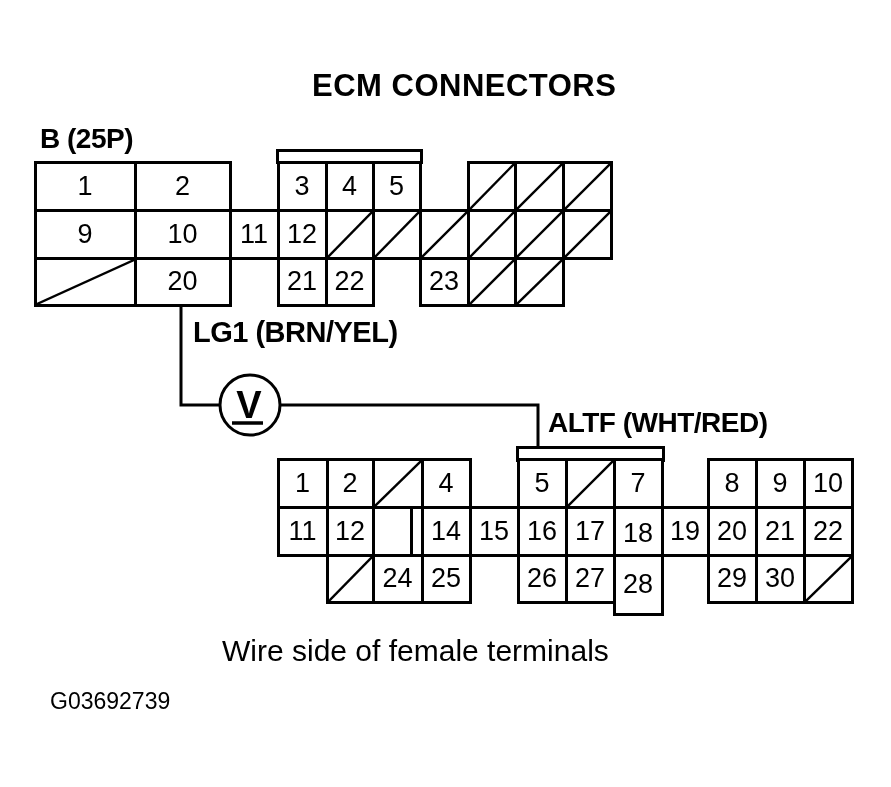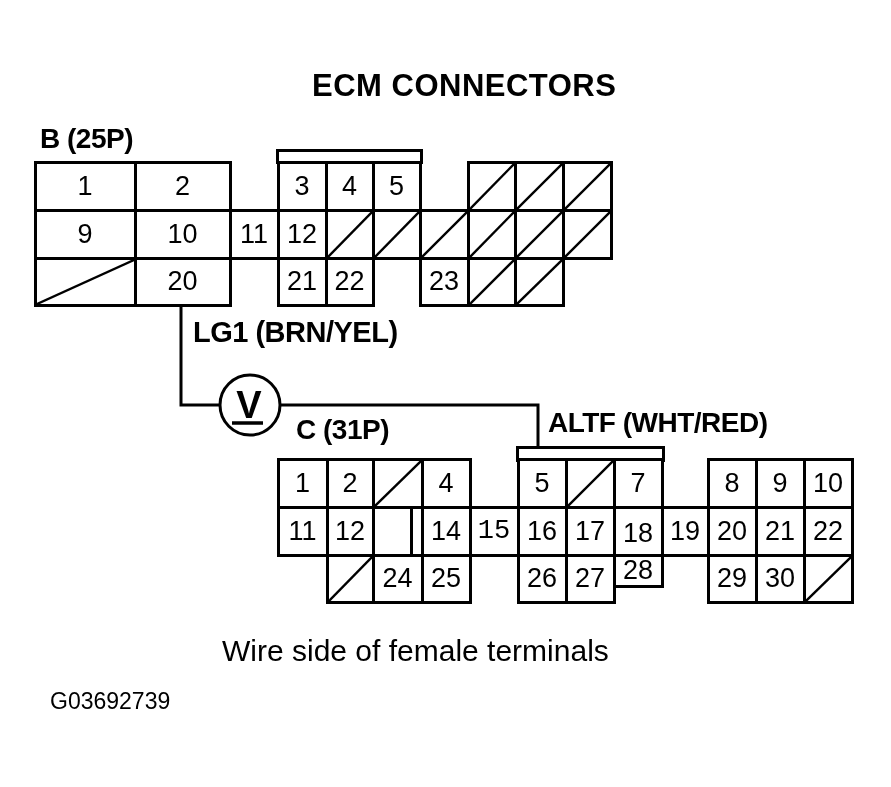--- a/index.html
+++ b/index.html
@@ -23,21 +23,20 @@
   .cell svg.diag{position:absolute;left:0;top:0;width:100%;height:100%;z-index:1;}
   #wire-overlay{position:absolute;left:0;top:0;z-index:3;pointer-events:none;}
 </style>
 </head>
 <body>
 
 <div id="stage">
   <div class="txt title">ECM CONNECTORS</div>
   <div class="txt lbl-b">B (25P)</div>
   <div class="txt lbl-lg1">LG1 (BRN/YEL)</div>
-  <div class="txt lbl-c">C (31P)</div>
   <div class="txt lbl-altf">ALTF (WHT/RED)</div>
   <div class="txt note">Wire side of female terminals</div>
   <div class="txt figid">G03692739</div>
   <svg id="wire-overlay" width="891" height="787">
       <path d="M181 305 V405 H220 M280 405 H538 V449" fill="none" stroke="#000000" stroke-width="3"></path>
       <circle cx="250" cy="405" r="30" fill="#fff" stroke="#000000" stroke-width="3"></circle>
       <text x="249" y="418" text-anchor="middle" font-family="Liberation Sans, sans-serif" font-size="38" font-weight="700" fill="#000000">V</text>
       <line x1="232" y1="423" x2="263" y2="423" stroke="#000000" stroke-width="3.5"></line>
     </svg>
 <div class="tab" style="left: 275.5px; top: 148.5px; width: 147px; height: 15px;"></div>
@@ -180,21 +179,21 @@
     </div>
     <div class="cell" style="left: 325.5px; top: 505.5px; width: 49px; height: 51px;">
       <span>12</span>
     </div>
     <div class="cell" style="left: 371.5px; top: 505.5px; width: 52px; height: 51px; margin-left: 38px;">
       <span>13</span>
     </div>
     <div class="cell" style="left: 420.5px; top: 505.5px; width: 51px; height: 51px;">
       <span>14</span>
     </div>
-    <div class="cell" style="left: 468.5px; top: 505.5px; width: 51px; height: 51px; font-family: Liberation Mono, monospace;">
+    <div class="cell" style="left: 468.5px; top: 505.5px; width: 51px; height: 51px;">
       <span>15</span>
     </div>
     <div class="cell" style="left: 516.5px; top: 505.5px; width: 51px; height: 51px;">
       <span>16</span>
     </div>
     <div class="cell" style="left: 564.5px; top: 505.5px; width: 51px; height: 51px;">
       <span>17</span>
     </div>
     <div class="cell" style="left: 612.5px; top: 505.5px; width: 51px; height: 55px;">
       <span>18</span>
@@ -221,21 +220,21 @@
     </div>
     <div class="cell" style="left: 420.5px; top: 553.5px; width: 51px; height: 50px;">
       <span>25</span>
     </div>
     <div class="cell" style="left: 516.5px; top: 553.5px; width: 51px; height: 50px;">
       <span>26</span>
     </div>
     <div class="cell" style="left: 564.5px; top: 553.5px; width: 51px; height: 50px;">
       <span>27</span>
     </div>
-    <div class="cell" style="left: 612.5px; top: 553.5px; width: 51px; height: 34px;">
+    <div class="cell" style="left: 612.5px; top: 553.5px; width: 51px; height: 62px;">
       <span>28</span>
     </div>
     <div class="cell" style="left: 706.5px; top: 553.5px; width: 51px; height: 50px;">
       <span>29</span>
     </div>
     <div class="cell" style="left: 754.5px; top: 553.5px; width: 51px; height: 50px;">
       <span>30</span>
     </div>
     <div class="cell" style="left: 802.5px; top: 553.5px; width: 51px; height: 50px;">
       <svg class="diag" viewBox="0 0 48 47" preserveAspectRatio="none">

